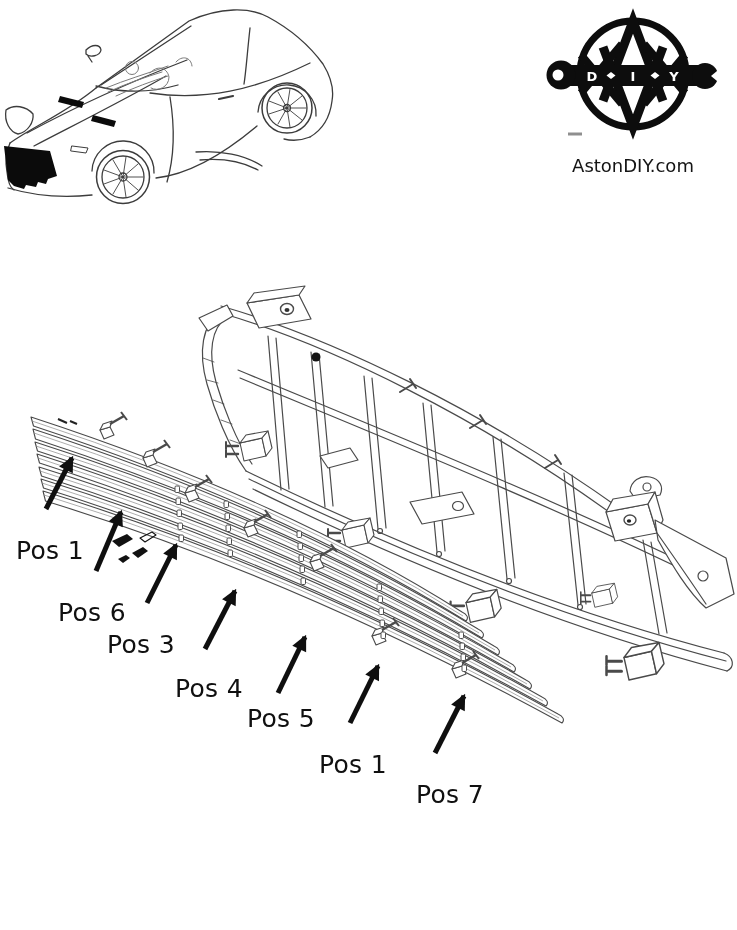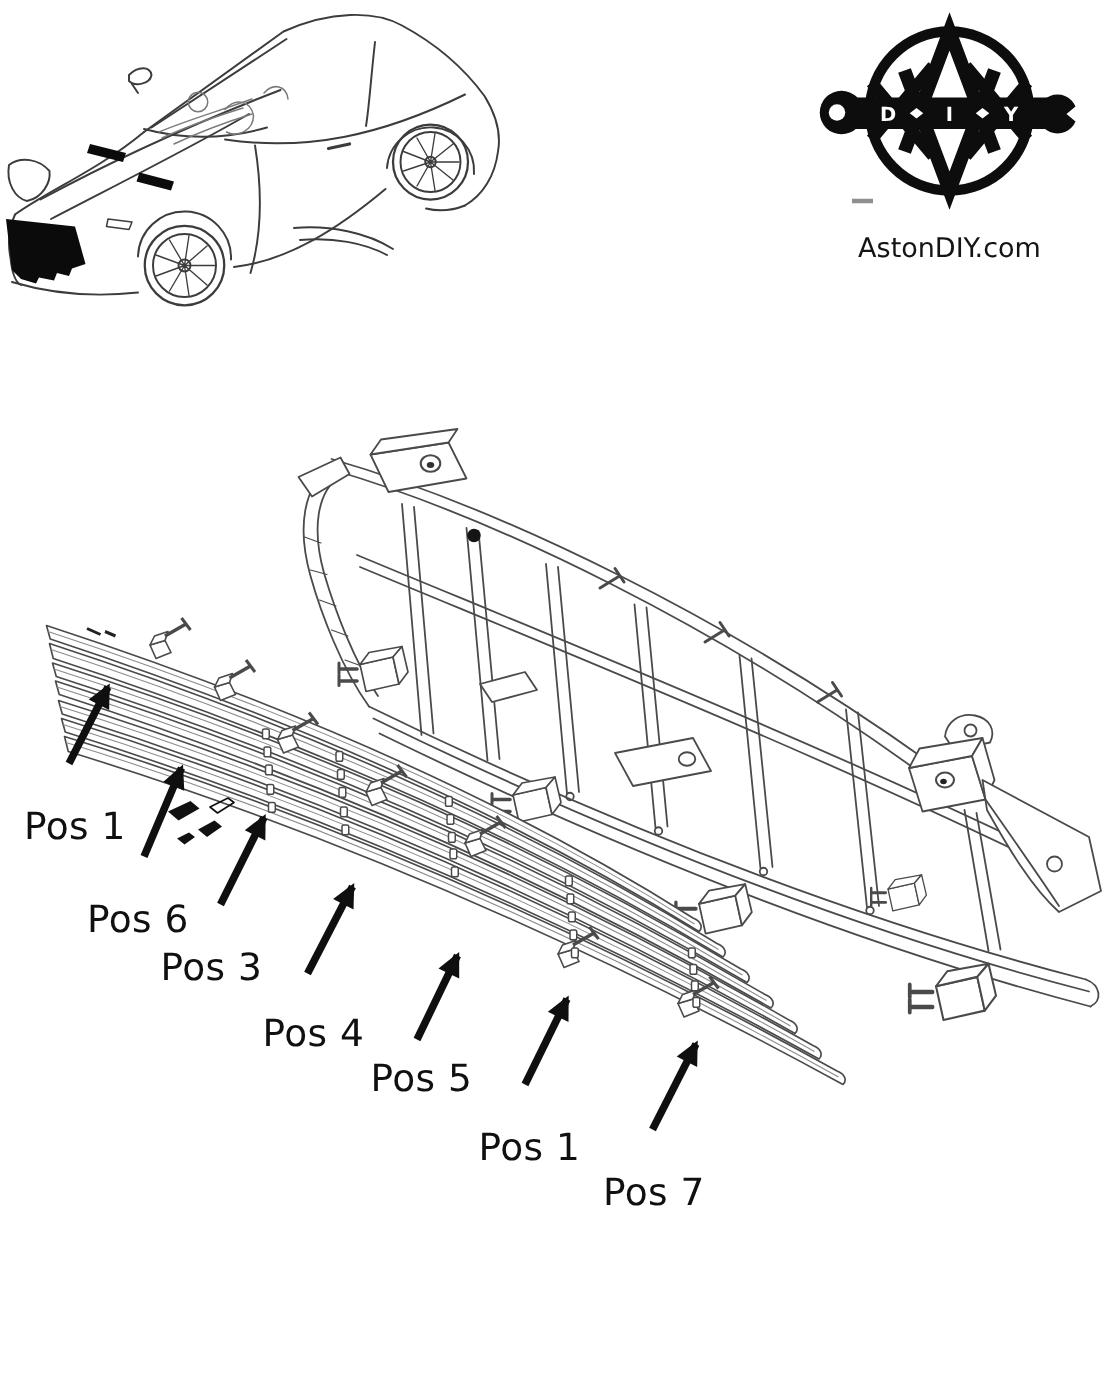--- a/index.html
+++ b/index.html
@@ -5,21 +5,21 @@
   html,body{margin:0;padding:0;background:#ffffff;}
   .stage{position:relative;width:737px;height:930px;background:#ffffff;overflow:hidden;
          font-family:"DejaVu Sans","Liberation Sans",sans-serif;color:#161616;}
   .stage svg{position:absolute;left:0;top:0;}
   .txt{position:absolute;white-space:nowrap;}
   .page-title{left:36px;top:211px;font-size:24px;font-weight:500;letter-spacing:.3px;color:#1b1b1b;}
   .site-name{left:538px;top:155px;width:190px;text-align:center;font-size:18px;font-weight:500;color:#141414;}
   .pos-label{font-size:25px;font-weight:400;color:#101010;letter-spacing:.3px;margin-top:31px;}
   .p1{left:16px;top:505px;} .p2{left:58px;top:567px;} .p3{left:107px;top:599px;}
   .p4{left:175px;top:643px;} .p5{left:247px;top:673px;} .p6{left:319px;top:719px;}
-  .p7{left:402px;top:749px;}
+  .p7{left:416px;top:749px;}
   .logo-letter{font-family:"DejaVu Sans","Liberation Sans",sans-serif;font-size:13px;font-weight:bold;fill:#ffffff;}
 </style>
 </head>
 <body>
 
 <div class="stage">
 
 <svg width="737" height="930" viewBox="0 0 737 930">
   <defs>
     <marker id="arw" viewBox="0 0 6 6" markerWidth="3.4" markerHeight="3.4" refX="5" refY="3" orient="auto" markerUnits="strokeWidth">

